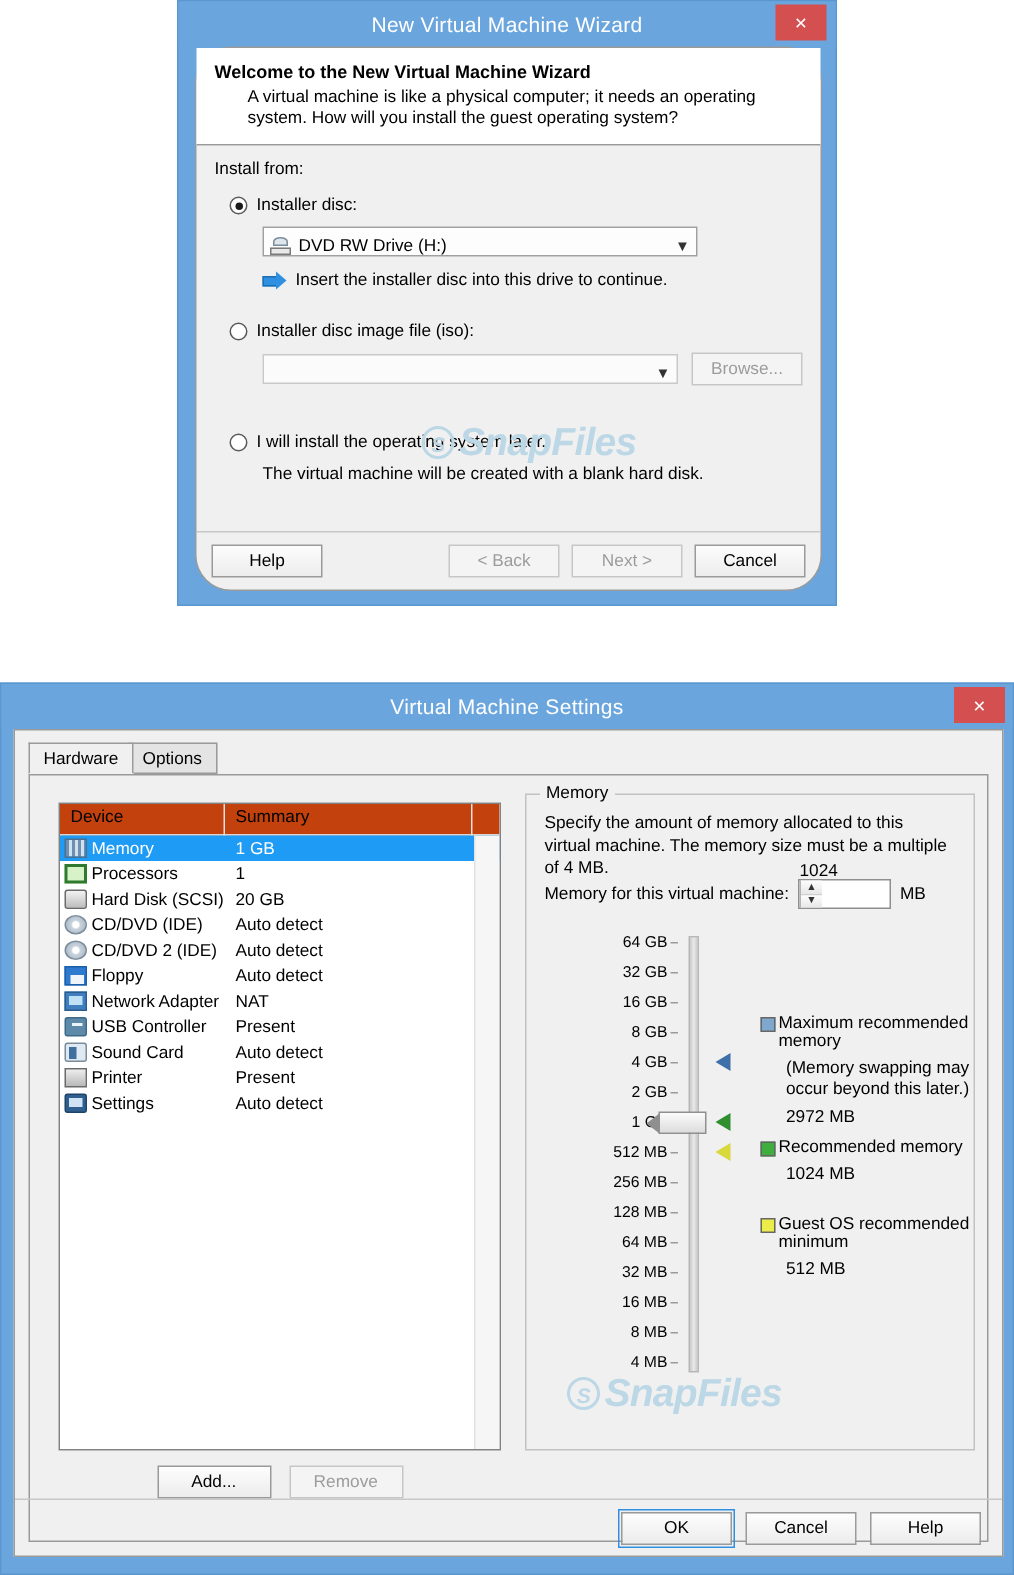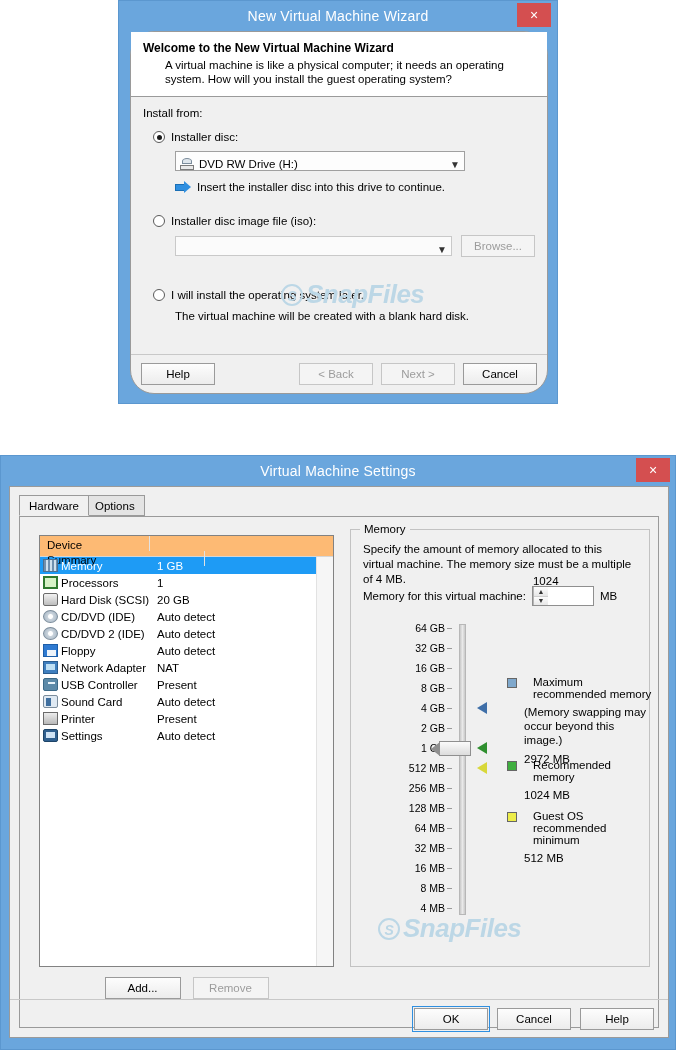--- a/index.html
+++ b/index.html
@@ -178,23 +178,22 @@
   .devlist {
     position: absolute; left: 19px; top: 18px;
     width: 295px; height: 432px;
     background: #ffffff;
     border: 1px solid #828282;
     overflow: hidden;
   }
   .devhead {
     display: flex; height: 21px;
     border-bottom: 1px solid #d6d6d6;
-    background: #fdba74;
+    background: #c2410c;
     font-size: 11.5px;
-    flex-direction: column;
   }
   .devhead div {
     padding: 3px 0 0 7px;
     border-right: 1px solid #e2e2e2;
     height: 21px;
   }
   .devhead .c1 { width: 110px; }
   .devhead .c2 { width: 165px; }
   .devhead .c3 { width: 18px; padding-left: 0; border-right: none; }
   .devrow {
@@ -294,21 +293,21 @@
   }
   .marker {
     position: absolute; left: 98px; width: 0; height: 0;
     border-top: 6px solid transparent; border-bottom: 6px solid transparent;
     border-right: 10px solid #000;
   }
   .legendbox {
     position: absolute; left: 128px;
     font-size: 11.5px;
   }
-  .lg-title { display: flex; align-items: flex-start; gap: 16px; }
+  .lg-title { display: flex; align-items: flex-start; gap: 2px; }
   .swatch { width: 10px; height: 10px; border: 1px solid #666; margin-top: 2px; flex: 0 0 auto; }
   .lg-sub { margin-left: 17px; line-height: 14px; }
 
   .dlg-footer {
     position: absolute; left: 0; right: 0; bottom: 0; height: 38px;
     border-top: 1px solid #c8c8c8;
     display: flex; align-items: center; justify-content: flex-end;
     gap: 9px; padding-right: 14px;
   }
   .btn-wide { min-width: 74px; }
@@ -572,21 +571,21 @@
 
             <div class="marker" style="top:84px; border-right-color:#3f6fa8;"></div>
             <div class="marker" style="top:124px; border-right-color:#2f8f2f;"></div>
             <div class="marker" style="top:144px; border-right-color:#d8d83a;"></div>
 
             <div class="legendbox" style="top:58px;">
               <div class="lg-title">
                 <span class="swatch" style="background:#7fa8cc;"></span>
                 <span>Maximum recommended memory</span>
               </div>
-              <div class="lg-sub" style="margin-top:5px;">(Memory swapping may occur beyond this image.)</div>
+              <div class="lg-sub" style="margin-top:5px;">(Memory swapping may occur beyond this later.)</div>
               <div class="lg-sub" style="margin-top:5px;">2972 MB</div>
             </div>
 
             <div class="legendbox" style="top:141px;">
               <div class="lg-title">
                 <span class="swatch" style="background:#3fae3f;"></span>
                 <span>Recommended memory</span>
               </div>
               <div class="lg-sub" style="margin-top:5px;">1024 MB</div>
             </div>

